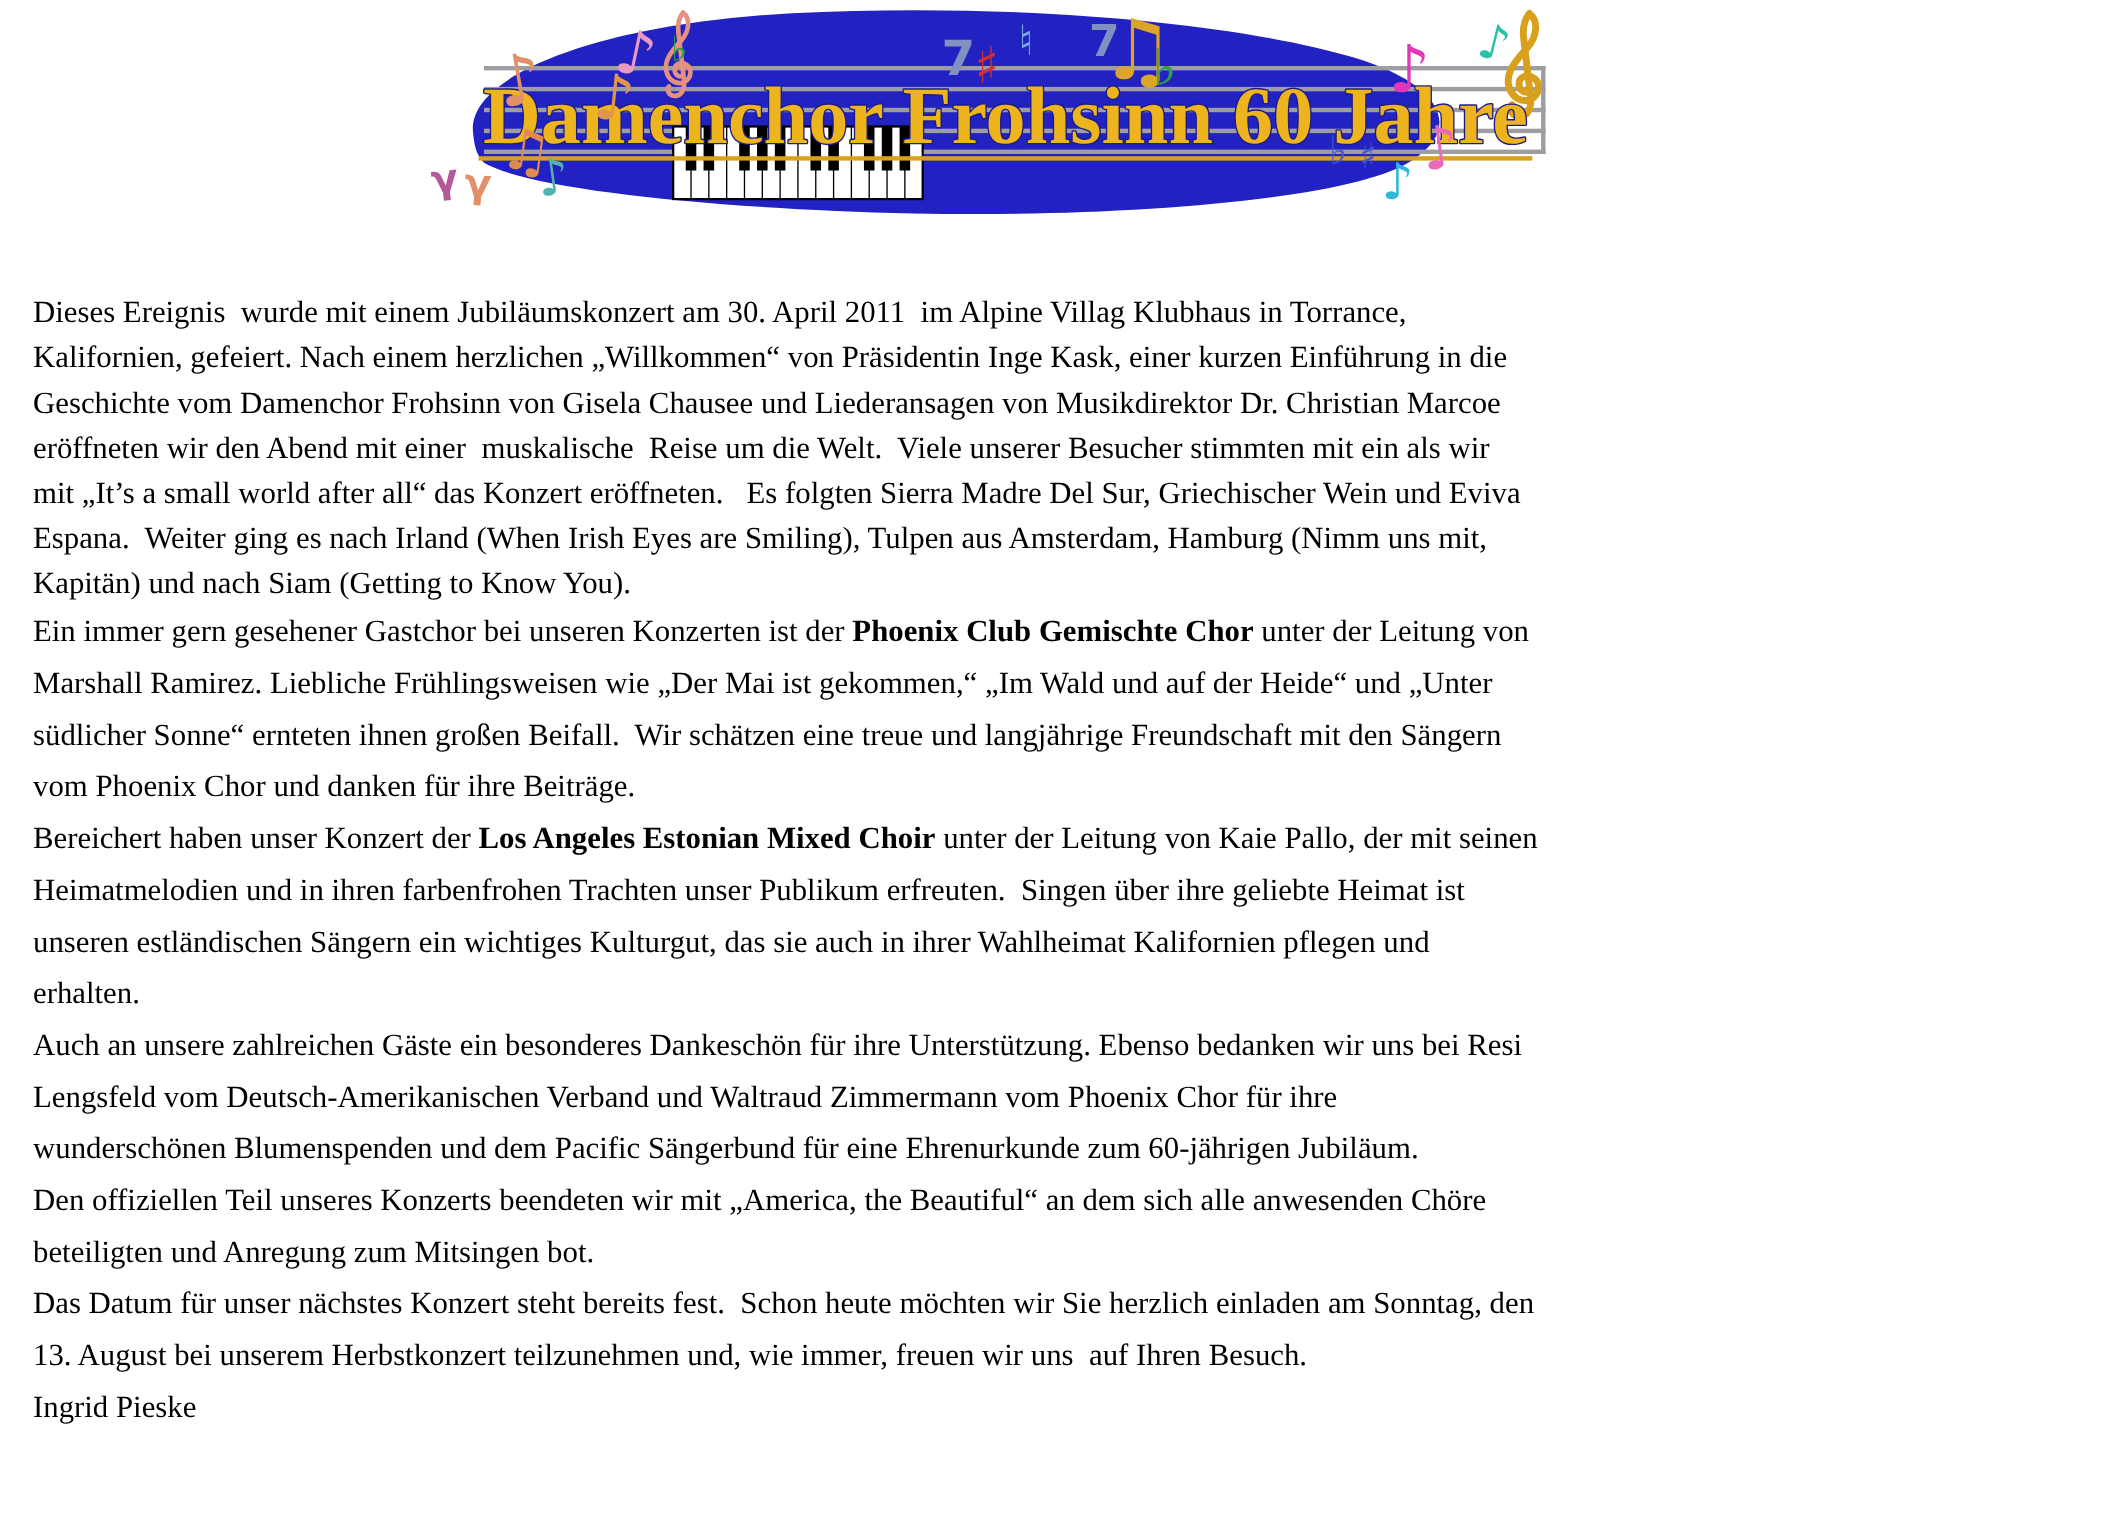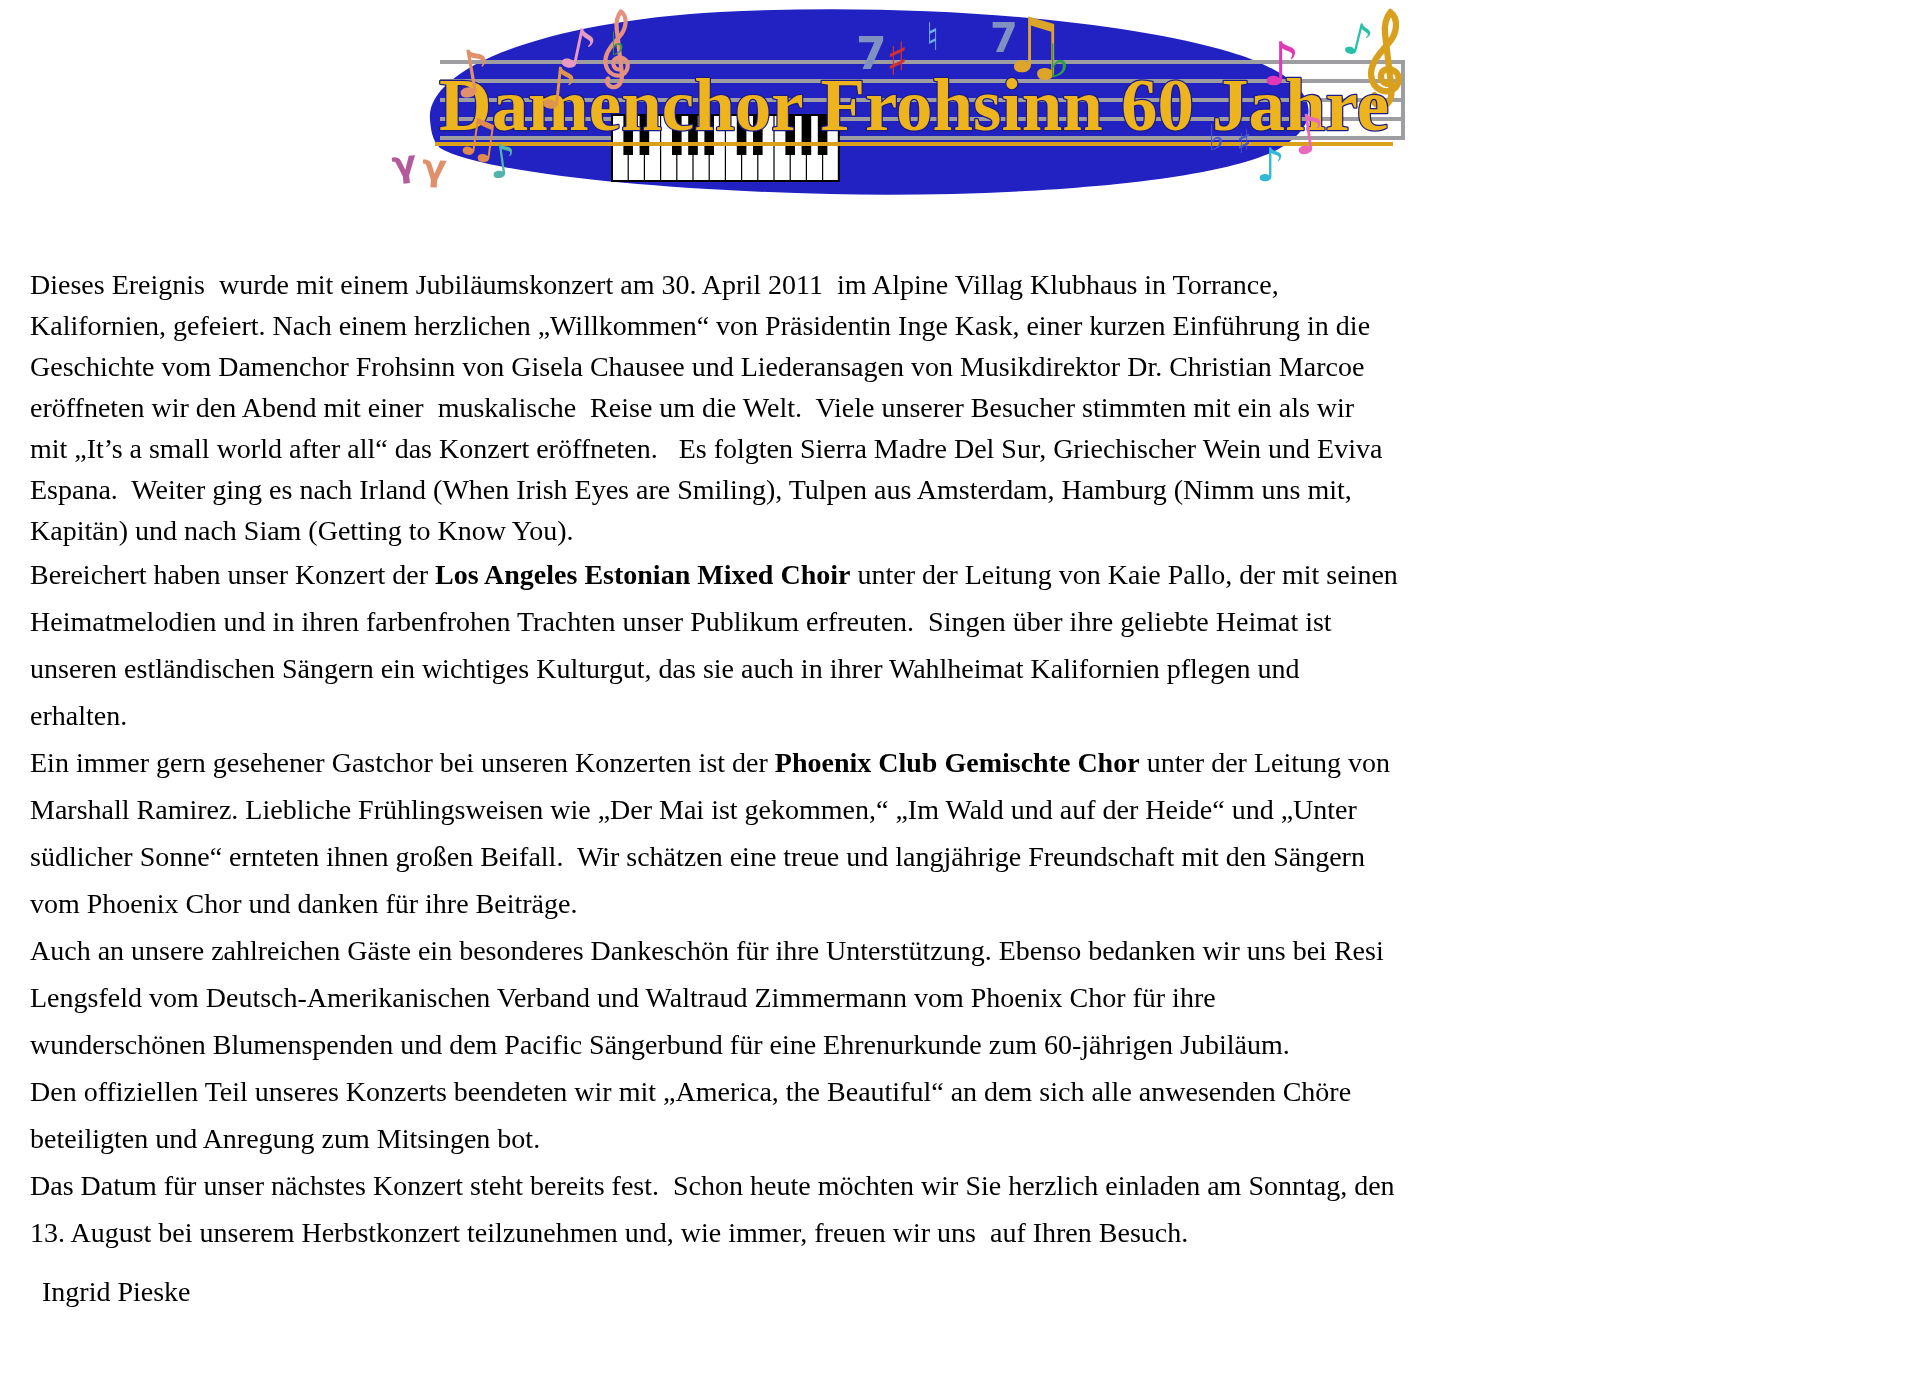--- a/index.html
+++ b/index.html
@@ -14,21 +14,21 @@
     line-height:1; font-weight:bold; user-select:none;
   }
   .logo-title-text {
     font-family:"Liberation Serif", serif; font-weight:bold; font-size:74px;
     paint-order:stroke; stroke-linejoin:round;
   }
   .content { padding:52px 8px 0 30px; font-size:28px; }
   .para { margin:0; white-space:pre-wrap; line-height:47px; }
   .para.tight { line-height:41px; }
   .b { font-weight:bold; }
-  .sig { margin:12px; white-space:pre-wrap; line-height:47px; }
+  .sig { margin:0; white-space:pre-wrap; line-height:47px; }
 </style>
 </head>
 <body>
 
 <div class="logo-wrap">
   <svg class="logo-svg" width="1920" height="212" viewBox="0 0 1920 212">
     <path d="M 430 120 C 425 70 540 22 720 12 C 920 2 1120 20 1230 52 C 1310 76 1330 115 1285 145 C 1230 183 1010 198 830 194 C 650 190 480 172 440 148 C 432 140 431 130 430 120 Z" fill="#2222c2"></path>
     <g fill="#9e9ea2">
       <rect x="440" y="60" width="965" height="4"></rect>
       <rect x="440" y="79" width="965" height="4"></rect>
@@ -94,28 +94,28 @@
 
 <div class="content">
   <div id="paras">
       <p class="para tight"><span>Dieses Ereignis  wurde mit einem Jubiläumskonzert am 30. April 2011  im Alpine Villag Klubhaus in Torrance,
 Kalifornien, gefeiert. Nach einem herzlichen „Willkommen“ von Präsidentin Inge Kask, einer kurzen Einführung in die
 Geschichte vom Damenchor Frohsinn von Gisela Chausee und Liederansagen von Musikdirektor Dr. Christian Marcoe
 eröffneten wir den Abend mit einer  muskalische  Reise um die Welt.  Viele unserer Besucher stimmten mit ein als wir
 mit „It’s a small world after all“ das Konzert eröffneten.   Es folgten Sierra Madre Del Sur, Griechischer Wein und Eviva
 Espana.  Weiter ging es nach Irland (When Irish Eyes are Smiling), Tulpen aus Amsterdam, Hamburg (Nimm uns mit,
 Kapitän) und nach Siam (Getting to Know You).</span></p>
+      <p class="para"><span>Ein immer gern gesehener Gastchor bei unseren Konzerten ist der </span><span class="b">Phoenix Club Gemischte Chor</span><span> unter der Leitung von
+Marshall Ramirez. Liebliche Frühlingsweisen wie „Der Mai ist gekommen,“ „Im Wald und auf der Heide“ und „Unter
+südlicher Sonne“ ernteten ihnen großen Beifall.  Wir schätzen eine treue und langjährige Freundschaft mit den Sängern
+vom Phoenix Chor und danken für ihre Beiträge.</span></p>
       <p class="para"><span>Bereichert haben unser Konzert der </span><span class="b">Los Angeles Estonian Mixed Choir</span><span> unter der Leitung von Kaie Pallo, der mit seinen
 Heimatmelodien und in ihren farbenfrohen Trachten unser Publikum erfreuten.  Singen über ihre geliebte Heimat ist
 unseren estländischen Sängern ein wichtiges Kulturgut, das sie auch in ihrer Wahlheimat Kalifornien pflegen und
 erhalten.</span></p>
-      <p class="para"><span>Ein immer gern gesehener Gastchor bei unseren Konzerten ist der </span><span class="b">Phoenix Club Gemischte Chor</span><span> unter der Leitung von
-Marshall Ramirez. Liebliche Frühlingsweisen wie „Der Mai ist gekommen,“ „Im Wald und auf der Heide“ und „Unter
-südlicher Sonne“ ernteten ihnen großen Beifall.  Wir schätzen eine treue und langjährige Freundschaft mit den Sängern
-vom Phoenix Chor und danken für ihre Beiträge.</span></p>
       <p class="para"><span>Auch an unsere zahlreichen Gäste ein besonderes Dankeschön für ihre Unterstützung. Ebenso bedanken wir uns bei Resi
 Lengsfeld vom Deutsch-Amerikanischen Verband und Waltraud Zimmermann vom Phoenix Chor für ihre
 wunderschönen Blumenspenden und dem Pacific Sängerbund für eine Ehrenurkunde zum 60-jährigen Jubiläum.</span></p>
       <p class="para"><span>Den offiziellen Teil unseres Konzerts beendeten wir mit „America, the Beautiful“ an dem sich alle anwesenden Chöre
 beteiligten und Anregung zum Mitsingen bot.</span></p>
       <p class="para"><span>Das Datum für unser nächstes Konzert steht bereits fest.  Schon heute möchten wir Sie herzlich einladen am Sonntag, den
 13. August bei unserem Herbstkonzert teilzunehmen und, wie immer, freuen wir uns  auf Ihren Besuch.</span></p>
     </div>
   <p class="sig">Ingrid Pieske</p>
 </div>

